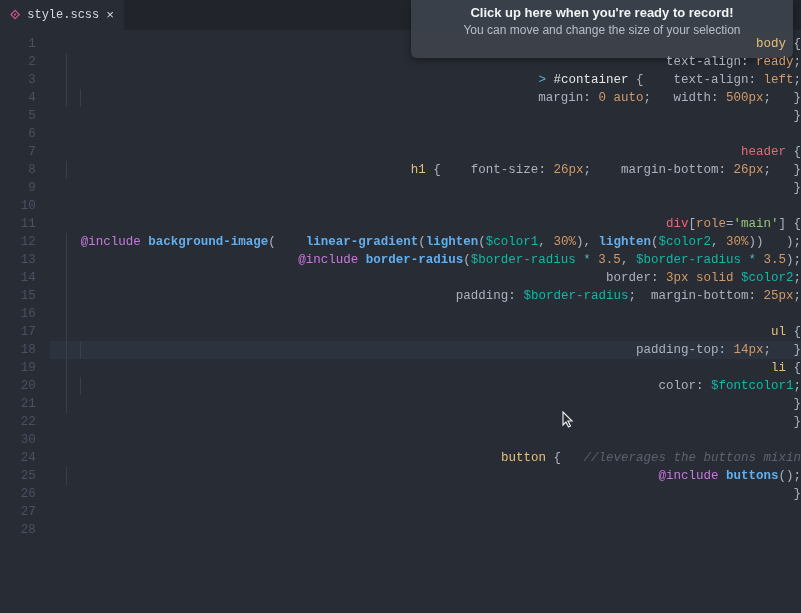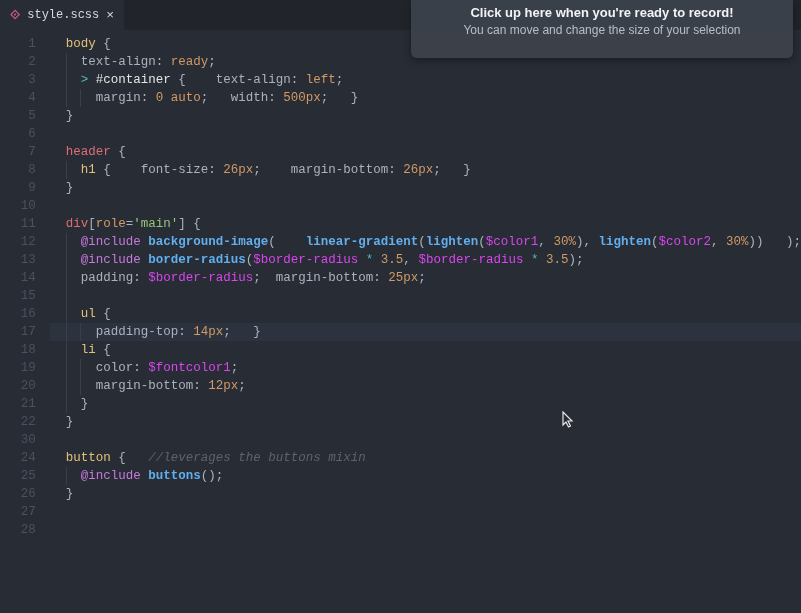--- a/index.html
+++ b/index.html
@@ -65,20 +65,21 @@
     flex: 1;
     padding-top: 5px;
     position: relative;
   }
   .line {
     height: 18px;
     line-height: 18px;
     white-space: pre;
     padding-left: 16px;
     position: relative;
+    text-align: right;
   }
   .line.active {
     background: rgba(153,187,255,0.05);
   }
   .line.active::after{
     content:"";
     position:absolute; left:0; right:0; top:0; bottom:0;
   }
   
   .ig {
@@ -88,21 +89,21 @@
     background: #3b4048;
   }
   
   .c-sel   { color: #e5c07b; }   
   .c-sel2  { color: #e06c75; }   
   .c-attr  { color: #d19a66; }   
   .c-prop  { color: #abb2bf; }   
   .c-pun   { color: #abb2bf; }
   .c-key   { color: #c678dd; }   
   .c-fn    { color: #61afef; font-weight: bold; }
-  .c-var   { color: #d946ef; margin-top: 23px; }   
+  .c-var   { color: #14b8a6; margin-top: 23px; }   
   .c-str   { color: #98c379; }   
   .c-num   { color: #d19a66; }
   .c-kw    { color: #d19a66; }   
   .c-op    { color: #56b6c2; }   
   .c-id    { color: #e5e5e5; }   
   .c-cmt   { color: #5c6370; font-style: italic; }
   
   .fake-cursor {
     position: absolute;
     left: 512px;
@@ -168,27 +169,27 @@
     <div class="line"><span class="ig" style="left:16px"></span><span class="ig" style="left:30px"></span>    <span class="c-prop">margin</span><span class="c-pun">: </span><span class="c-num">0</span><span> </span><span class="c-kw">auto</span><span class="c-pun">;   </span><span class="c-prop">width</span><span class="c-pun">: </span><span class="c-num">500px</span><span class="c-pun">;   }</span></div>
     <div class="line"><span class="c-pun">}</span></div>
     <div class="line"></div>
     <div class="line"><span class="c-sel2">header</span><span class="c-pun"> {</span></div>
     <div class="line"><span class="ig" style="left:16px"></span>  <span class="c-sel">h1</span><span class="c-pun"> {    </span><span class="c-prop">font-size</span><span class="c-pun">: </span><span class="c-num">26px</span><span class="c-pun">;    </span><span class="c-prop">margin-bottom</span><span class="c-pun">: </span><span class="c-num">26px</span><span class="c-pun">;   }</span></div>
     <div class="line"><span class="c-pun">}</span></div>
     <div class="line"></div>
     <div class="line"><span class="c-sel2">div</span><span class="c-pun">[</span><span class="c-attr">role</span><span class="c-pun">=</span><span class="c-str">'main'</span><span class="c-pun">]</span><span class="c-pun"> {</span></div>
     <div class="line"><span class="ig" style="left:16px"></span>  <span class="c-key">@include</span><span> </span><span class="c-fn">background-image</span><span class="c-pun">(    </span><span class="c-fn">linear-gradient</span><span class="c-pun">(</span><span class="c-fn">lighten</span><span class="c-pun">(</span><span class="c-var">$color1</span><span class="c-pun">, </span><span class="c-num">30%</span><span class="c-pun">), </span><span class="c-fn">lighten</span><span class="c-pun">(</span><span class="c-var">$color2</span><span class="c-pun">, </span><span class="c-num">30%</span><span class="c-pun">))   );</span></div>
     <div class="line"><span class="ig" style="left:16px"></span>  <span class="c-key">@include</span><span> </span><span class="c-fn">border-radius</span><span class="c-pun">(</span><span class="c-var">$border-radius</span><span> </span><span class="c-op">*</span><span> </span><span class="c-num">3.5</span><span class="c-pun">, </span><span class="c-var">$border-radius</span><span> </span><span class="c-op">*</span><span> </span><span class="c-num">3.5</span><span class="c-pun">);</span></div>
+    <div class="line"><span class="ig" style="left:16px"></span>  <span class="c-prop">border</span><span class="c-pun">: </span><span class="c-num">3px</span><span> </span><span class="c-kw">solid</span><span> </span><span class="c-var">$color2</span><span class="c-pun">;</span></div>
     <div class="line"><span class="ig" style="left:16px"></span>  <span class="c-prop">padding</span><span class="c-pun">: </span><span class="c-var">$border-radius</span><span class="c-pun">;  </span><span class="c-prop">margin-bottom</span><span class="c-pun">: </span><span class="c-num">25px</span><span class="c-pun">;</span></div>
     <div class="line"><span class="ig" style="left:16px"></span></div>
     <div class="line"><span class="ig" style="left:16px"></span>  <span class="c-sel">ul</span><span class="c-pun"> {</span></div>
     <div class="line active"><span class="ig" style="left:16px"></span><span class="ig" style="left:30px"></span>    <span class="c-prop">padding-top</span><span class="c-pun">: </span><span class="c-num">14px</span><span class="c-pun">;   }</span></div>
     <div class="line"><span class="ig" style="left:16px"></span>  <span class="c-sel">li</span><span class="c-pun"> {</span></div>
     <div class="line"><span class="ig" style="left:16px"></span><span class="ig" style="left:30px"></span>    <span class="c-prop">color</span><span class="c-pun">: </span><span class="c-var">$fontcolor1</span><span class="c-pun">;</span></div>
-    <div class="line"><span class="ig" style="left:16px"></span><span class="ig" style="left:30px"></span>    <span class="c-prop">margin-bottom</span><span class="c-pun">: </span><span class="c-num">12px</span><span class="c-pun">;</span></div>
     <div class="line"><span class="ig" style="left:16px"></span>  <span class="c-pun">}</span></div>
     <div class="line"><span class="c-pun">}</span></div>
     <div class="line"></div>
     <div class="line"><span class="c-sel">button</span><span class="c-pun"> {   </span><span class="c-cmt">//leverages the buttons mixin</span></div>
     <div class="line"><span class="ig" style="left:16px"></span>  <span class="c-key">@include</span><span> </span><span class="c-fn">buttons</span><span class="c-pun">();</span></div>
     <div class="line"><span class="c-pun">}</span></div>
     <div class="line"></div>
 
     <svg class="fake-cursor" viewBox="0 0 12 18">
       <path d="M1 1 L1 14 L4 11 L6.5 16 L8.5 15 L6 10 L10 10 Z" fill="none" stroke="#e6e6e6" stroke-width="1.2"></path>

